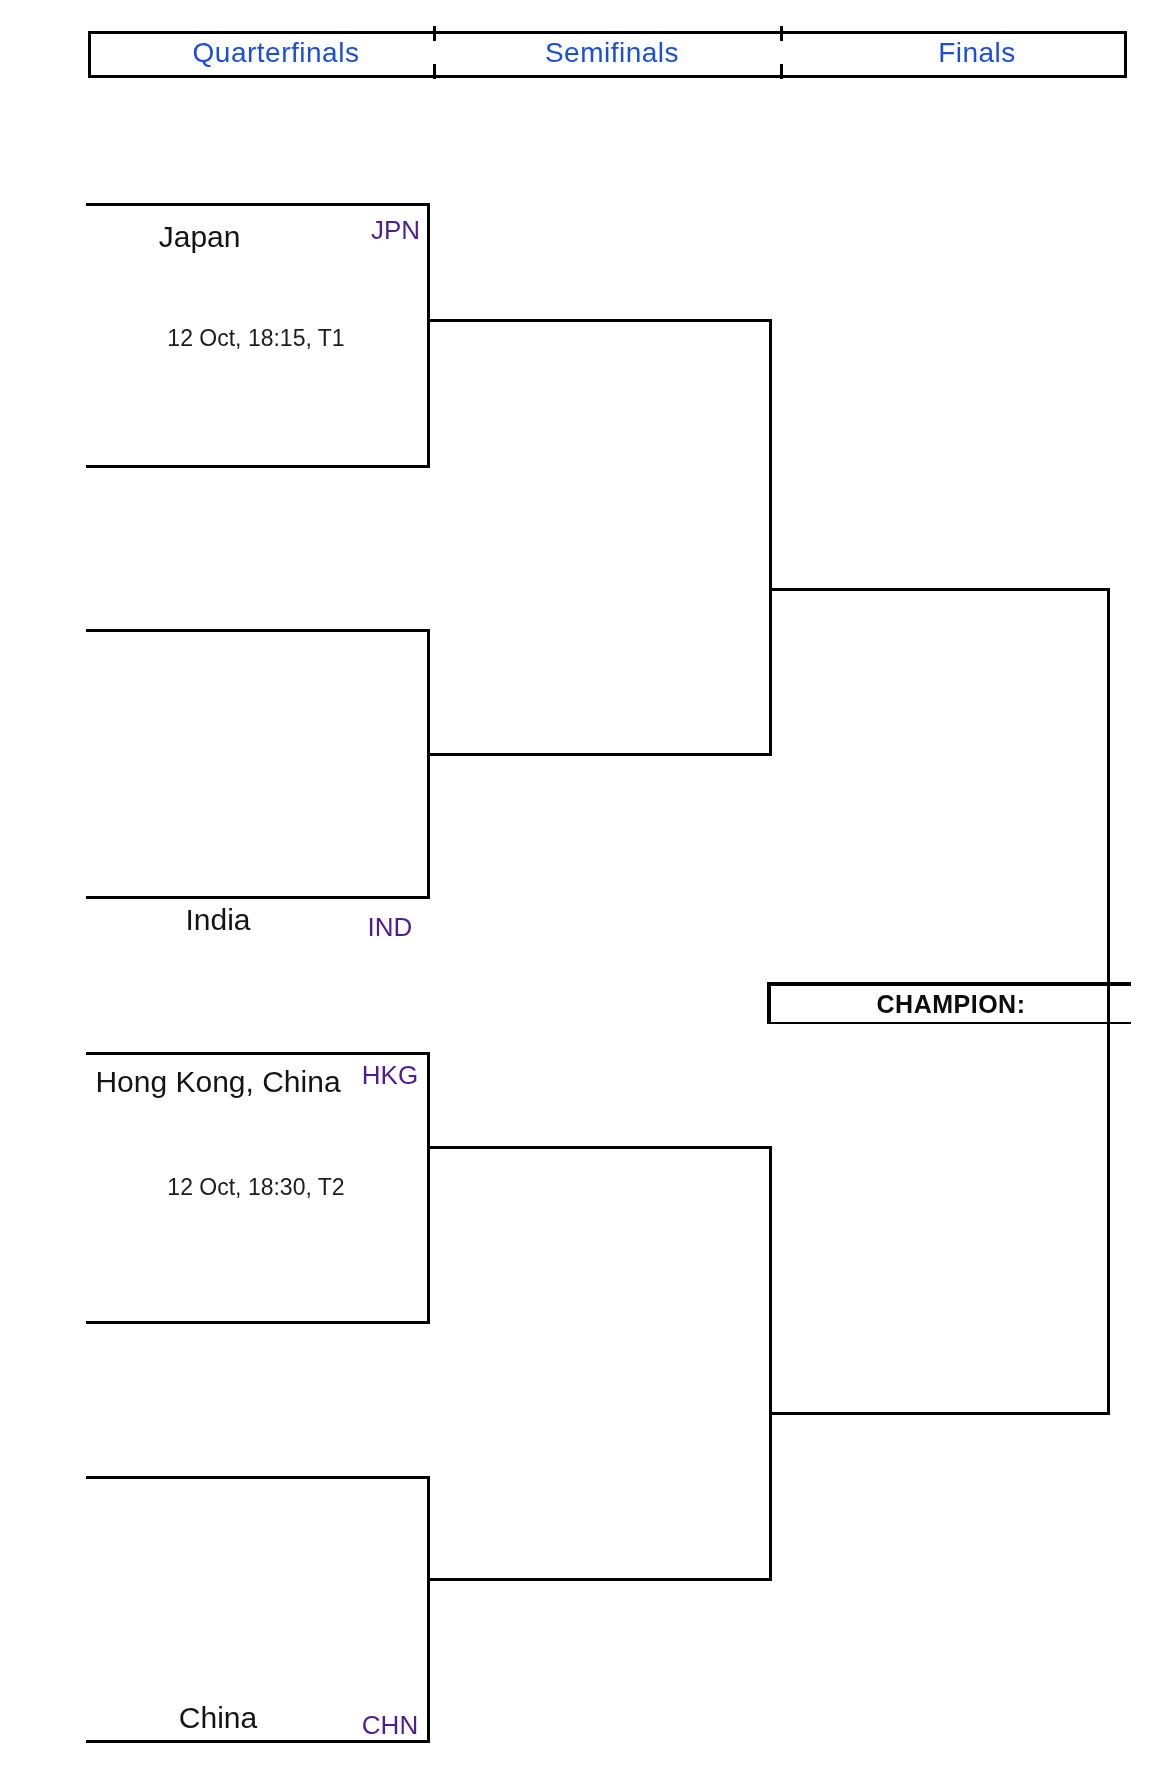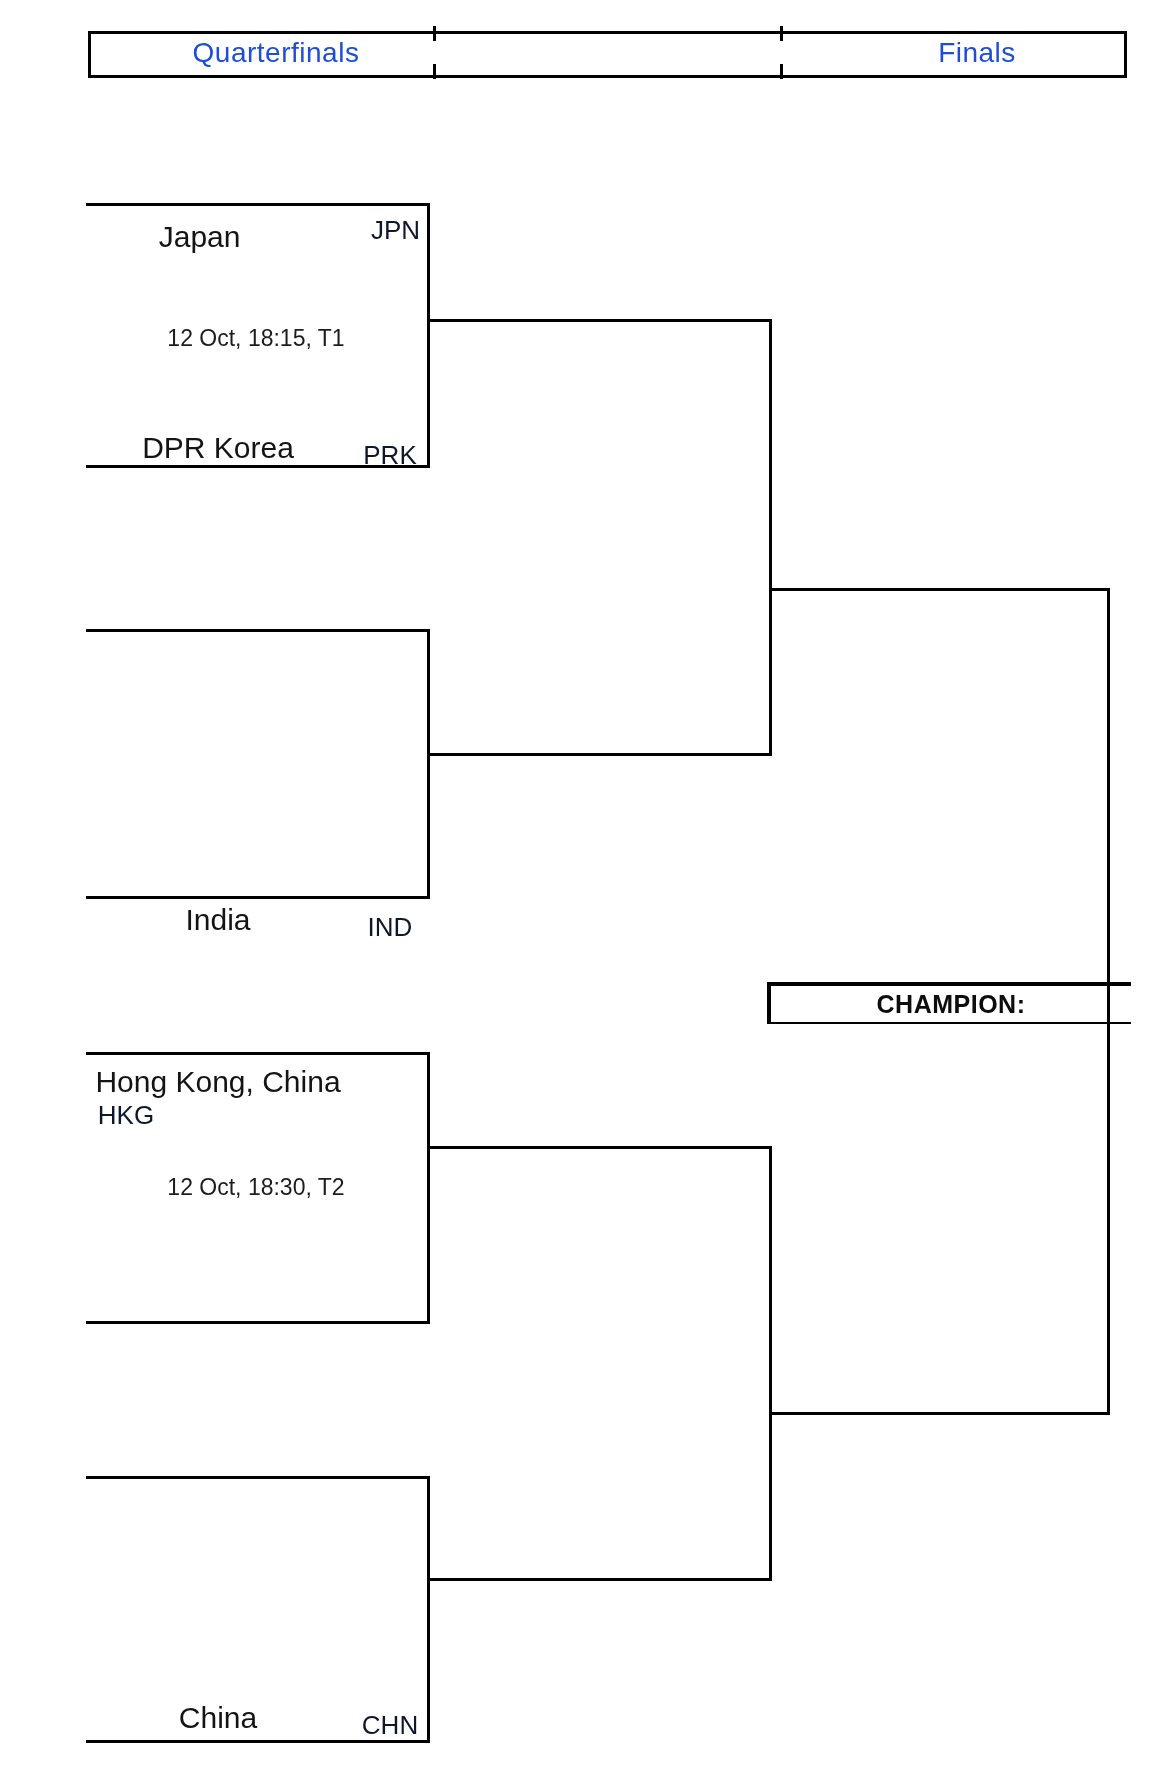--- a/index.html
+++ b/index.html
@@ -33,21 +33,21 @@
 
   .team-row{
     position:absolute;left:86px;width:344px;display:flex;
   }
   .team-name{
     width:264px;text-align:center;font-size:30px;line-height:40px;
     white-space:nowrap;color:#141414;
   }
   .team-code{
     width:80px;text-align:center;font-size:26px;line-height:40px;
-    color:#0f172a;
+    color:#4c1d95;
   }
   .code-top{transform:translateY(-7px);}
   .code-bot{transform:translateY(7px);}
 
   .match-date{
     position:absolute;left:86px;width:340px;text-align:center;
     font-size:23px;line-height:30px;color:#1c1c1c;white-space:nowrap;
   }
 
   .champion-box{
@@ -68,50 +68,47 @@
 <body>
 
 <div id="stage">
 
   <div class="hdr-box"></div>
   <div class="tick" style="left:433px;top:26px;"></div>
   <div class="tick" style="left:433px;top:64px;"></div>
   <div class="tick" style="left:780px;top:26px;"></div>
   <div class="tick" style="left:780px;top:64px;"></div>
   <div class="hdr-label" style="left:96px;">Quarterfinals</div>
+  <div class="hdr-label" style="left:432px;">Semifinals</div>
   <div class="hdr-label" style="left:797px;">Finals</div>
 
   <div class="hline" style="left:86px;top:203px;width:344px;"></div>
   <div class="team-row" style="top:217px;gap:48px;">
     <div class="team-name">Japan</div>
     <div class="team-code code-top">JPN</div>
   </div>
   <div class="match-date" style="top:323px;">12 Oct, 18:15, T1</div>
-  <div class="team-row" style="top:428px;">
-    <div class="team-name">DPR Korea</div>
-    <div class="team-code code-bot">PRK</div>
-  </div>
   <div class="hline" style="left:86px;top:465px;width:344px;"></div>
   <div class="vline" style="left:427px;top:203px;height:265px;"></div>
   <div class="hline" style="left:427px;top:319px;width:345px;"></div>
 
   <div class="hline" style="left:86px;top:629px;width:344px;"></div>
   <div class="team-row" style="top:900px;align-items:flex-end;">
     <div class="team-name">India</div>
     <div class="team-code code-bot">IND</div>
   </div>
   <div class="hline" style="left:86px;top:896px;width:344px;"></div>
   <div class="vline" style="left:427px;top:629px;height:270px;"></div>
   <div class="hline" style="left:427px;top:753px;width:345px;"></div>
 
   <div class="vline" style="left:769px;top:319px;height:437px;"></div>
   <div class="hline" style="left:769px;top:588px;width:341px;"></div>
 
   <div class="hline" style="left:86px;top:1052px;width:344px;"></div>
-  <div class="team-row" style="top:1062px;flex-direction:column;">
+  <div class="team-row" style="top:1062px;">
     <div class="team-name">Hong Kong, China</div>
     <div class="team-code code-top">HKG</div>
   </div>
   <div class="match-date" style="top:1172px;">12 Oct, 18:30, T2</div>
   <div class="hline" style="left:86px;top:1321px;width:344px;"></div>
   <div class="vline" style="left:427px;top:1052px;height:272px;"></div>
   <div class="hline" style="left:427px;top:1146px;width:345px;"></div>
 
   <div class="hline" style="left:86px;top:1476px;width:344px;"></div>
   <div class="team-row" style="top:1698px;">

